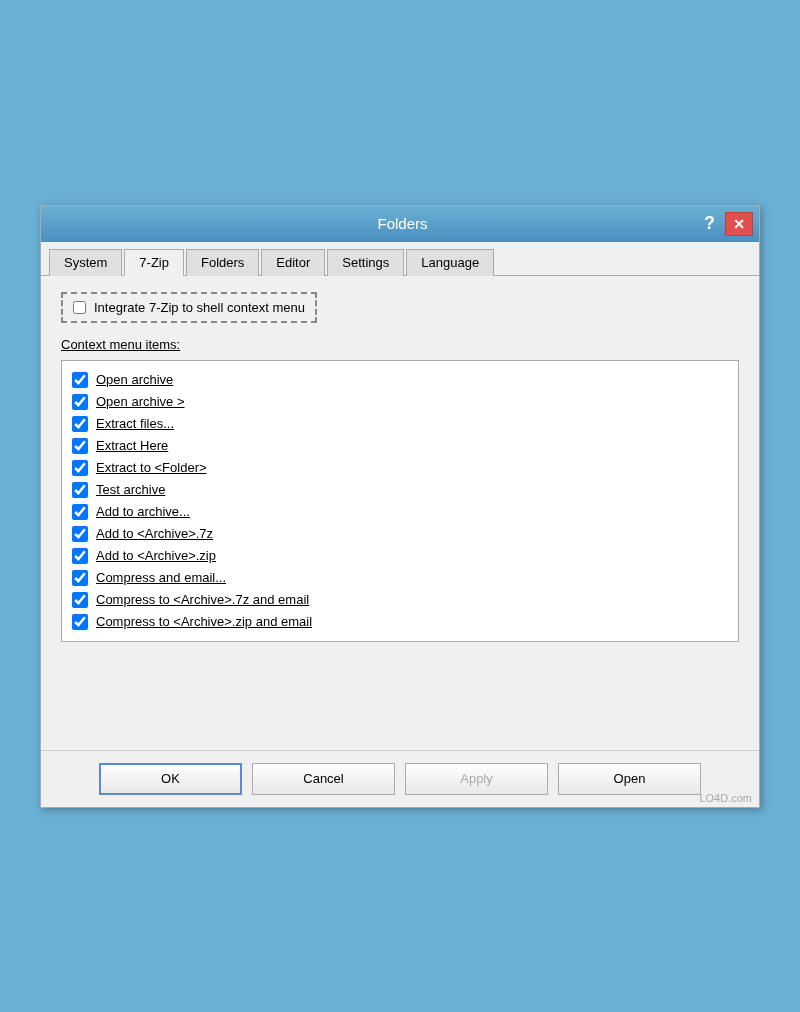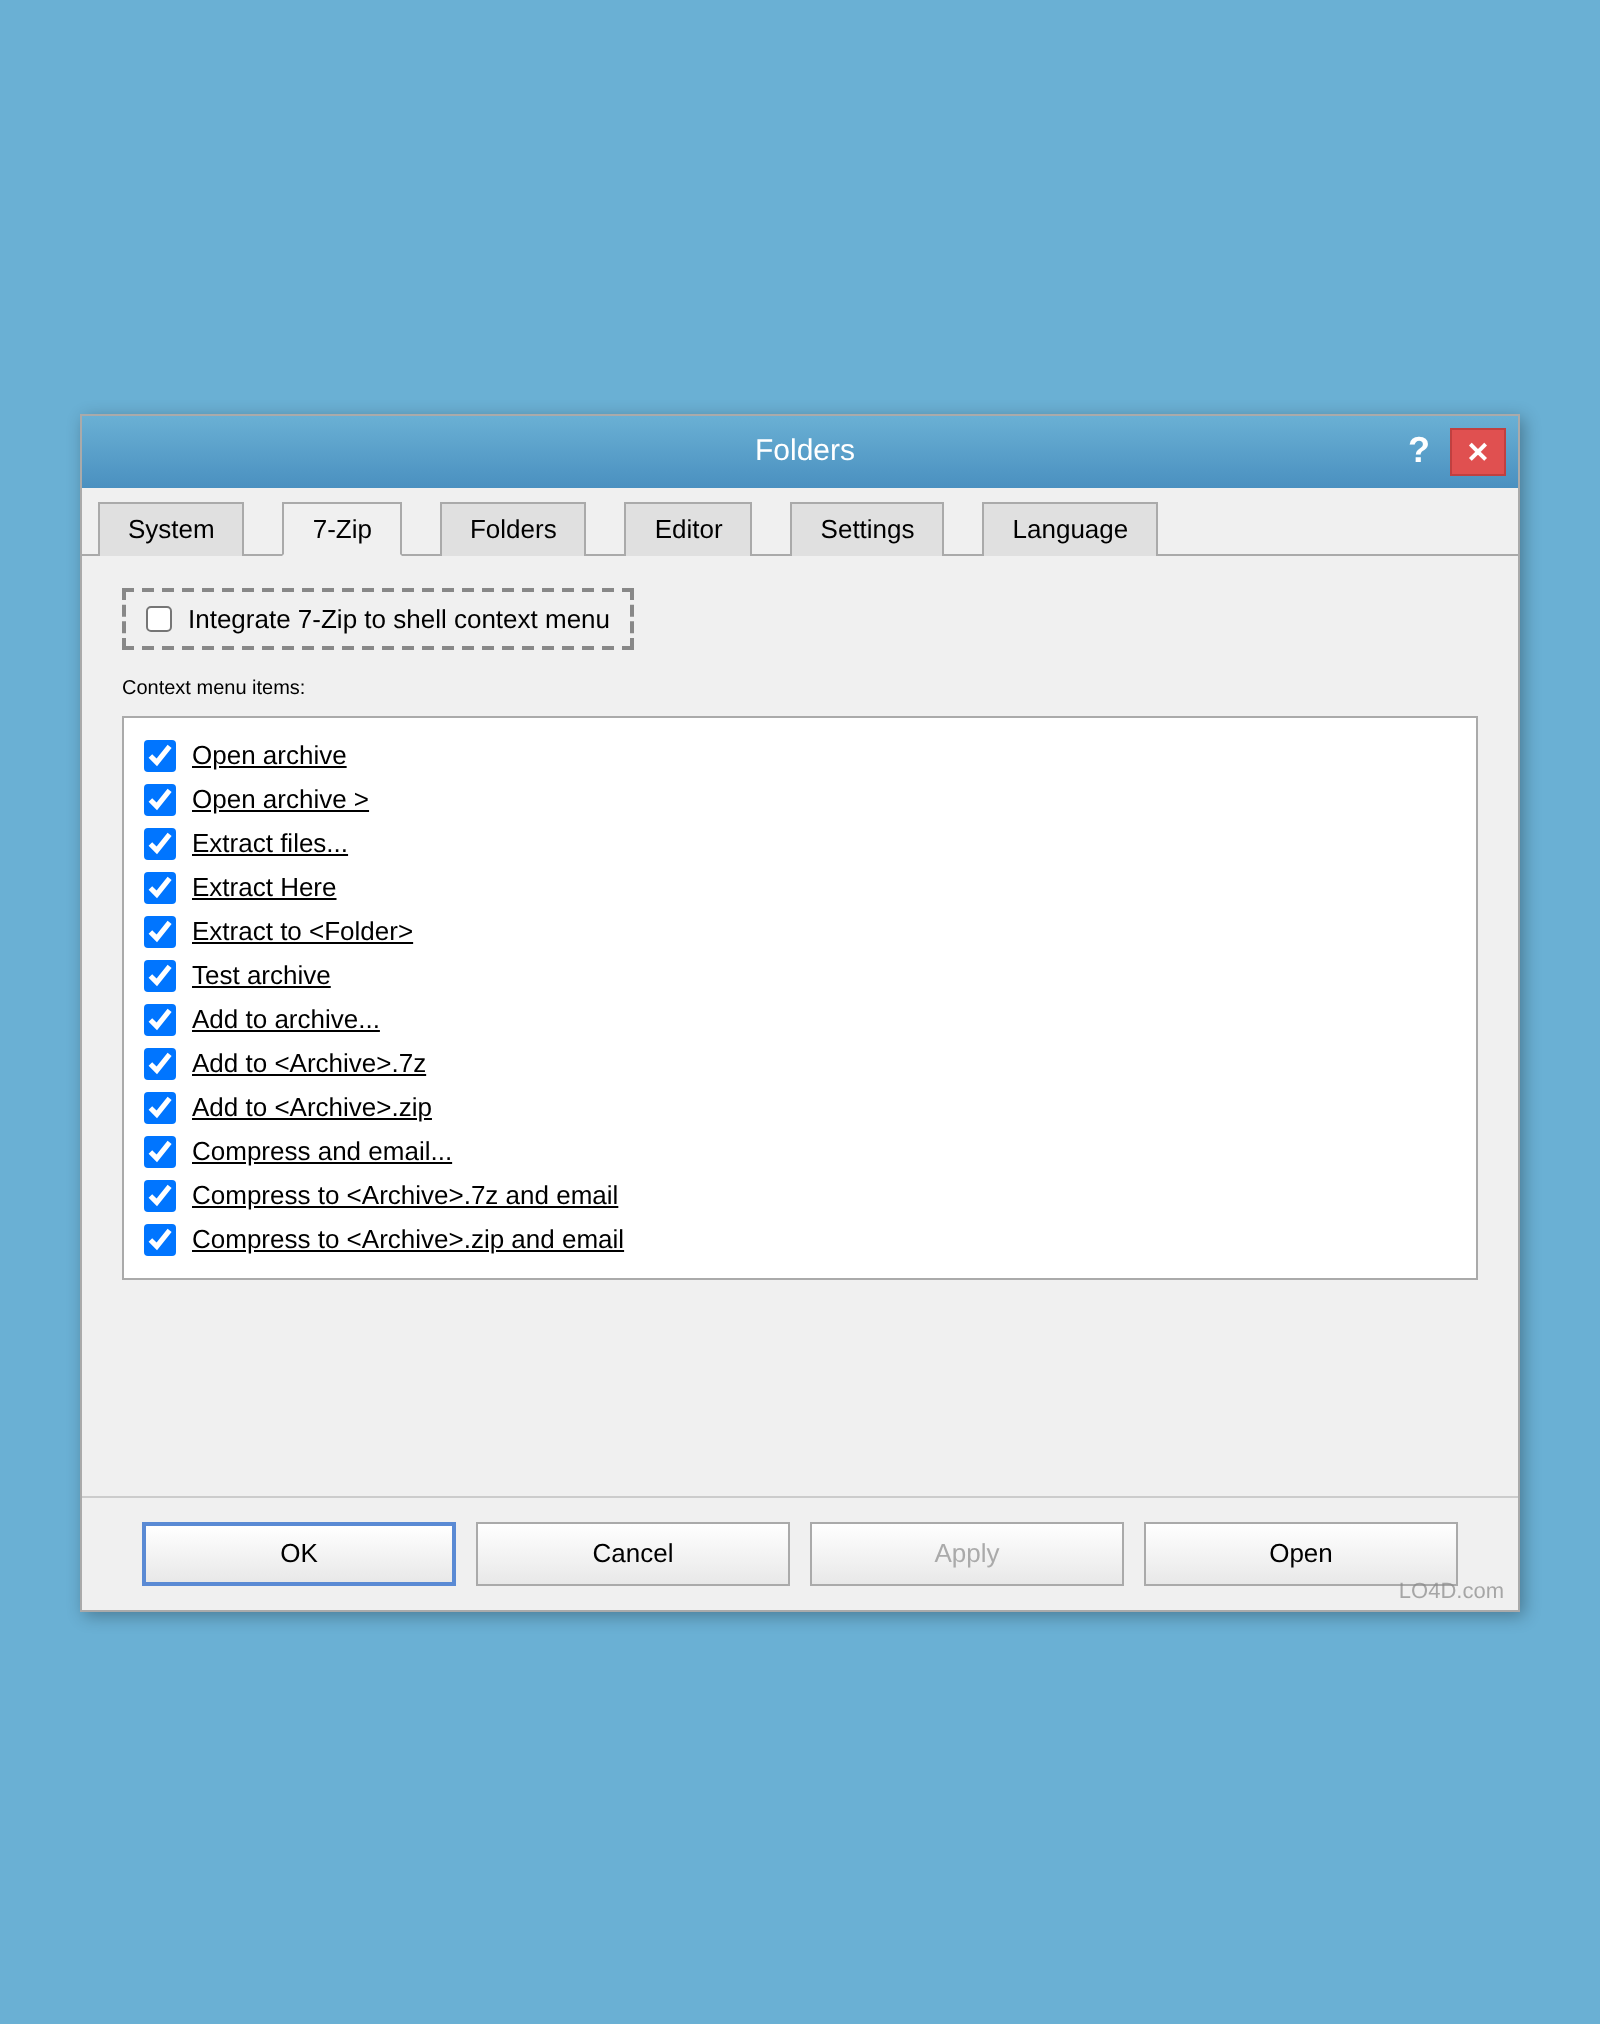--- a/index.html
+++ b/index.html
@@ -80,21 +80,21 @@
       border-bottom: 1px solid #aaa;
       padding: 6px 8px 0 8px;
       background: #f0f0f0;
     }
 
     .tab {
       padding: 5px 14px;
       border: 1px solid #aaa;
       background: #e0e0e0;
       cursor: pointer;
-      margin-right: 19px;
+      margin-right: 2px;
       border-bottom: none;
       font-size: 13px;
       position: relative;
       top: 1px;
     }
 
     .tab.active {
       background: #f0f0f0;
       border-bottom: 1px solid #f0f0f0;
       z-index: 1;
@@ -126,23 +126,24 @@
     .integrate-checkbox-container {
       border: 2px dashed #888;
       padding: 6px 10px;
       display: inline-flex;
       align-items: center;
       gap: 8px;
       margin-bottom: 10px;
     }
 
     .context-menu-label {
-      font-size: 10px;
+      font-size: 13px;
       margin-bottom: 8px;
       margin-top: 4px;
+      text-decoration: underline;
     }
 
     .context-menu-list {
       border: 1px solid #aaa;
       background: white;
       padding: 8px 10px;
       margin-bottom: 12px;
     }
 
     .context-menu-item {
@@ -166,21 +167,21 @@
     .bottom-buttons {
       display: flex;
       justify-content: center;
       gap: 10px;
       padding: 12px 20px;
       border-top: 1px solid #ccc;
       background: #f0f0f0;
     }
 
     .btn {
-      width: 157px;
+      width: 143px;
       height: 32px;
       border: 1px solid #aaa;
       background: linear-gradient(to bottom, #ffffff, #e8e8e8);
       cursor: pointer;
       font-size: 13px;
       display: flex;
       align-items: center;
       justify-content: center;
     }
 

